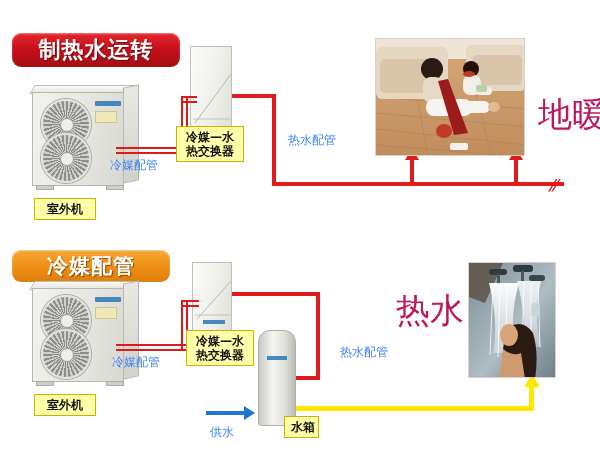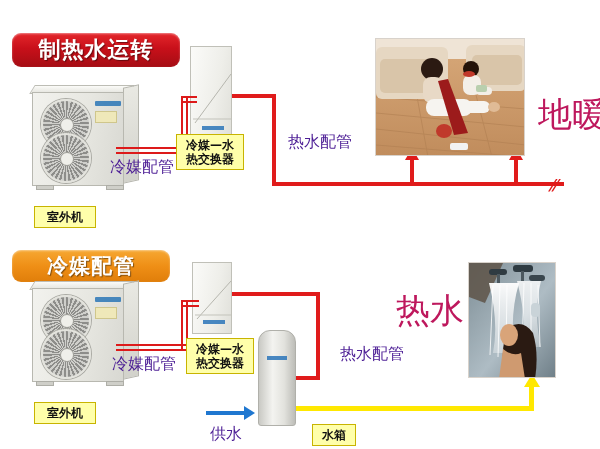--- a/index.html
+++ b/index.html
@@ -37,28 +37,27 @@
     background:#ffffaa;
     border:1px solid #c8b400;
     color:#111;
     font-size:12px;
     font-weight:bold;
     text-align:center;
     line-height:14px;
     padding:3px 6px;
     box-sizing:border-box;
     white-space:nowrap;
-    margin-top:8px;
   }
 
   
   .plabel{
     position:absolute;
-    color:#4c1d95;
-    font-size:16px;
+    color:#3b82f6;
+    font-size:12px;
     white-space:nowrap;
   }
   .biglabel{
     position:absolute;
     color:#be185d;
     font-size:34px;
     font-weight:normal;
     white-space:nowrap;
   }
 
@@ -312,21 +311,21 @@
   <div class="rpipe" style="left:316px;top:292px;width:4px;height:88px;"></div>
   <div class="rpipe" style="left:292px;top:376px;width:28px;height:4px;"></div>
 
   <div class="plabel" style="left:340px;top:344px;">热水配管</div>
 
   <div class="tank" style="left:258px;top:330px;width:38px;height:96px;">
     <div class="tank-body"></div>
     <div class="tank-logo" style="left:9px;top:26px;"></div>
   </div>
 
-  <div class="ybox" style="left:312px;top:416px;width:44px;">水箱</div>
+  <div class="ybox" style="left:284px;top:416px;width:35px;">水箱</div>
 
   <div class="bluebar" style="left:206px;top:411px;width:40px;"></div>
   <div class="arrow-up" style="left:244px;top:406px;border-top:7px solid transparent;border-bottom:7px solid transparent;border-left:11px solid #1f77d0;"></div>
   <div class="plabel" style="left:210px;top:424px;">供水</div>
 
   <div class="ypipe" style="left:296px;top:406px;width:238px;height:5px;"></div>
   <div class="ypipe" style="left:529px;top:386px;width:5px;height:24px;"></div>
   <div class="arrow-up" style="left:524px;top:374px;border-left:8px solid transparent;border-right:8px solid transparent;border-bottom:13px solid #ffe800;"></div>
 
   <div class="photo" style="left:468px;top:262px;width:88px;height:116px;">

